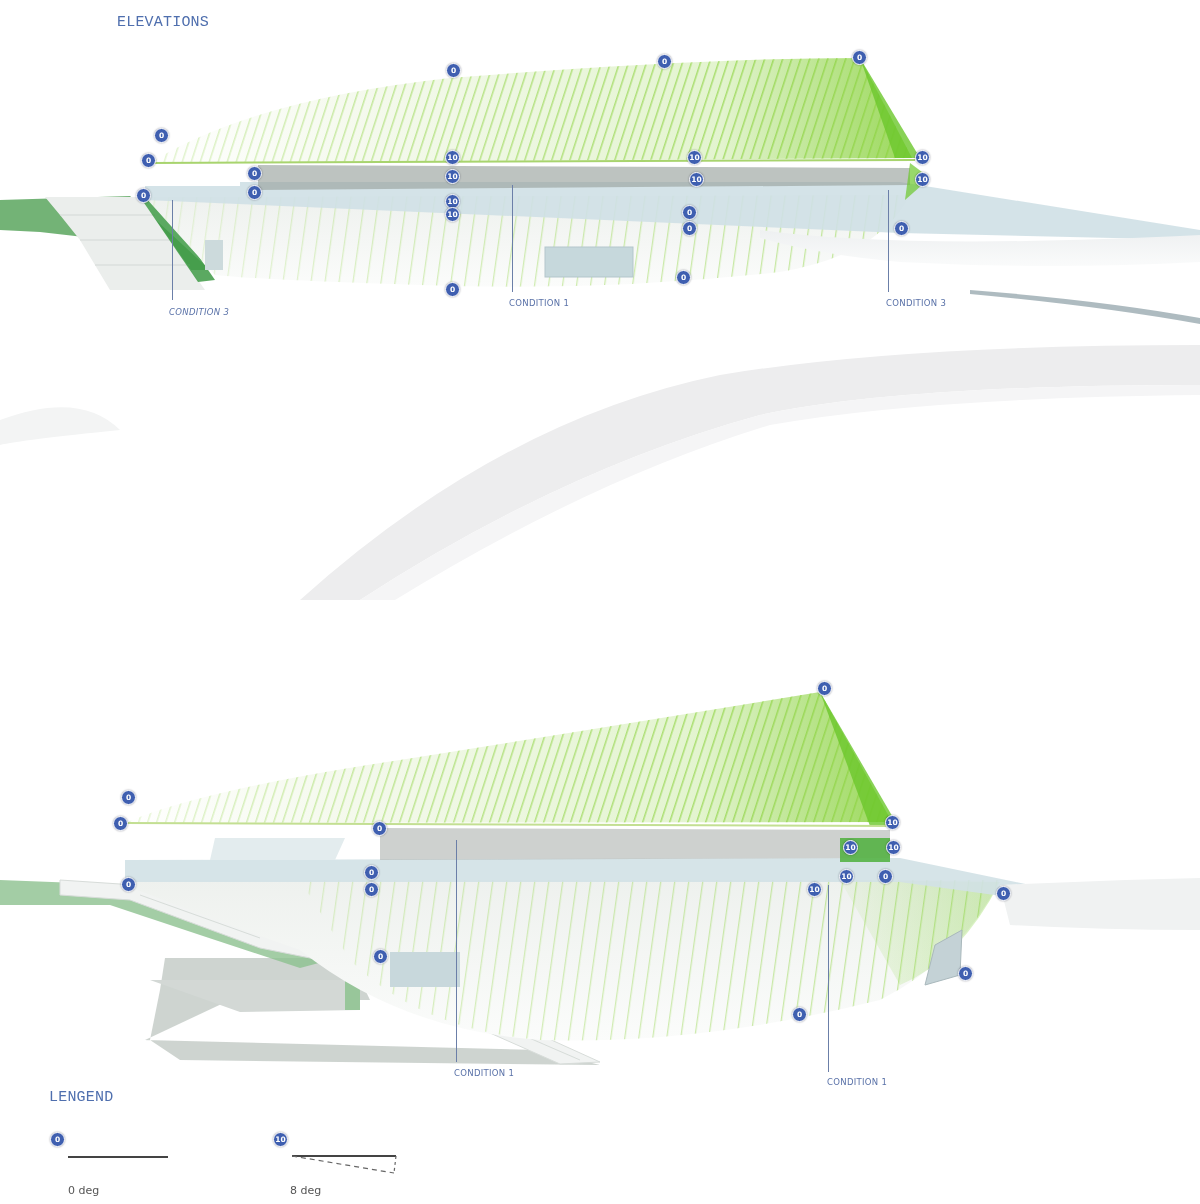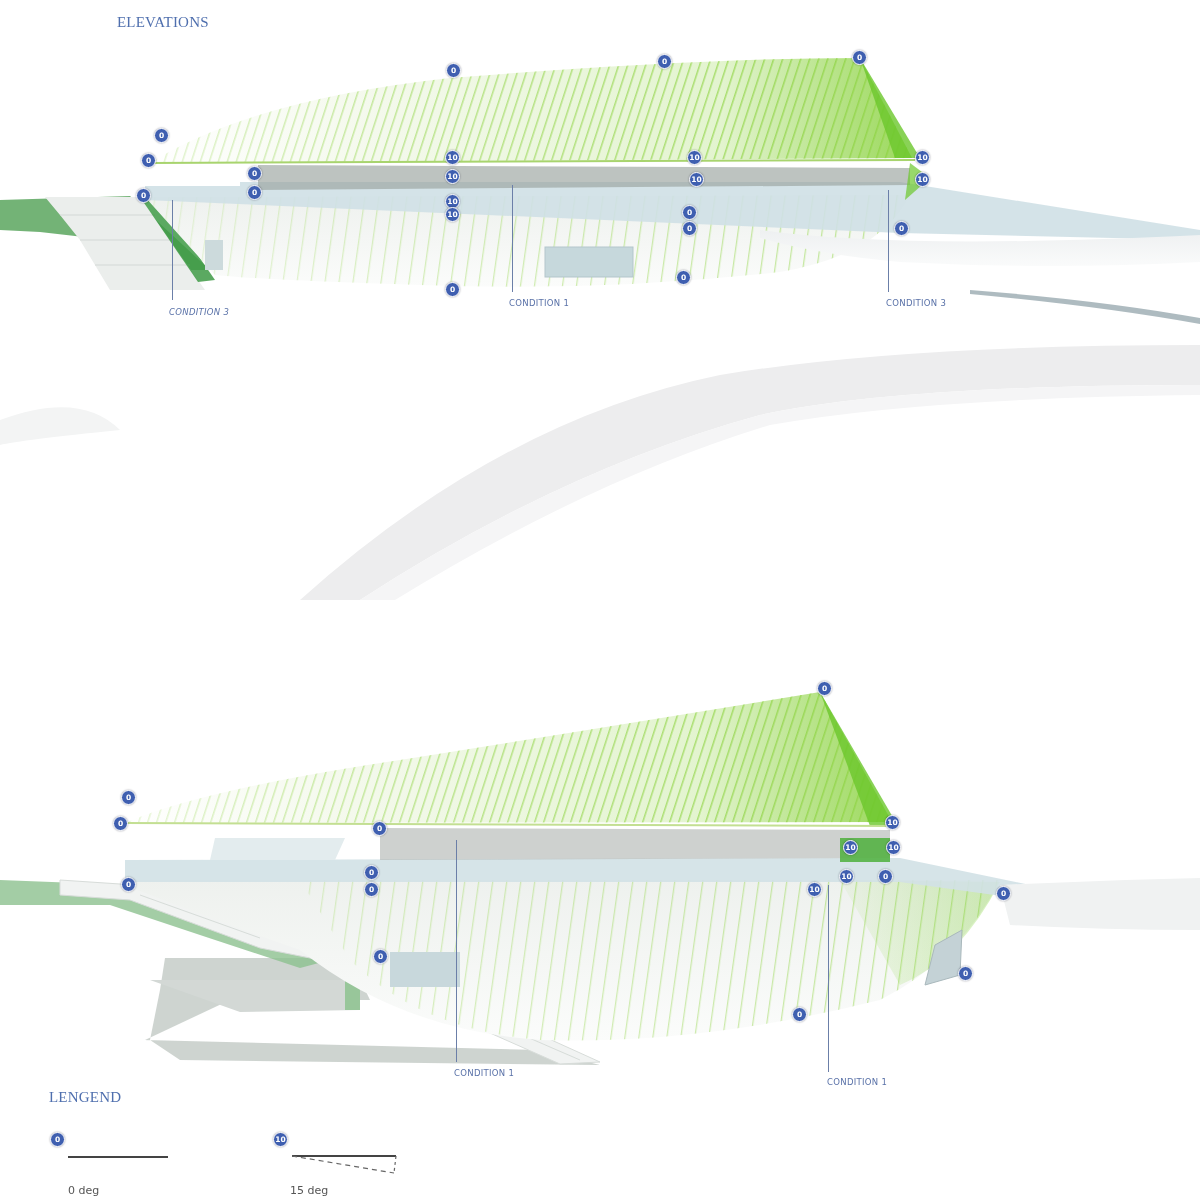--- a/index.html
+++ b/index.html
@@ -1,18 +1,18 @@
 <!DOCTYPE html>
 <html><head>
 <meta charset="utf-8">
 <style>
   html,body{margin:0;padding:0;background:#ffffff;}
   body{width:1200px;height:1204px;position:relative;overflow:hidden;font-family:"Liberation Sans",sans-serif;}
   #stage{position:absolute;left:0;top:0;width:1200px;height:1204px;}
-  .title{position:absolute;font-family:Liberation Serif, serif;color:#4f6fae;font-size:15px;letter-spacing:0.2px;}
+  .title{position:absolute;font-family:Liberation Mono, monospace;color:#4f6fae;font-size:15px;letter-spacing:0.2px;}
   .cond-label{position:absolute;font-family:"DejaVu Sans",sans-serif;font-size:8.5px;color:#5a72a8;letter-spacing:0.3px;white-space:nowrap;}
   .cond-line{position:absolute;width:1px;background:#6b7fa8;}
   .badge{position:absolute;width:13px;height:13px;border-radius:50%;background:#3f5fb0;border:1.5px solid #ffffff;box-shadow:0 0 2px rgba(0,0,30,0.4);color:#ffffff;font-family:"DejaVu Sans",sans-serif;font-size:7.5px;line-height:13px;text-align:center;font-weight:bold;}
   .legend-label{position:absolute;font-family:"DejaVu Sans",sans-serif;font-size:11px;color:#555;}
 </style>
 </head>
 <body>
 
 <div id="stage">
 
@@ -194,16 +194,16 @@
       <div style="position:absolute;left:68px;top:1156px;width:100px;height:2px;background:#444;"></div>
       <div class="legend-label" style="left:68px;top:1184px;">0 deg</div>
     </div>
     <div>
       <div class="badge" style="left:273px;top:1132px;">10</div>
       <svg style="position:absolute;left:290px;top:1150px;" width="110" height="30">
         <line x1="2" y1="6" x2="106" y2="6" stroke="#444" stroke-width="2"></line>
         <line x1="2" y1="6" x2="104" y2="23" stroke="#666" stroke-width="1.2" stroke-dasharray="5,4"></line>
         <line x1="106" y1="6" x2="104" y2="23" stroke="#666" stroke-width="1.2" stroke-dasharray="3,3"></line>
       </svg>
-      <div class="legend-label" style="left:290px;top:1184px;">15 deg</div>
+      <div class="legend-label" style="left:290px;top:1184px;">8 deg</div>
     </div>
   </div>
 </div>
 
 </body></html>

